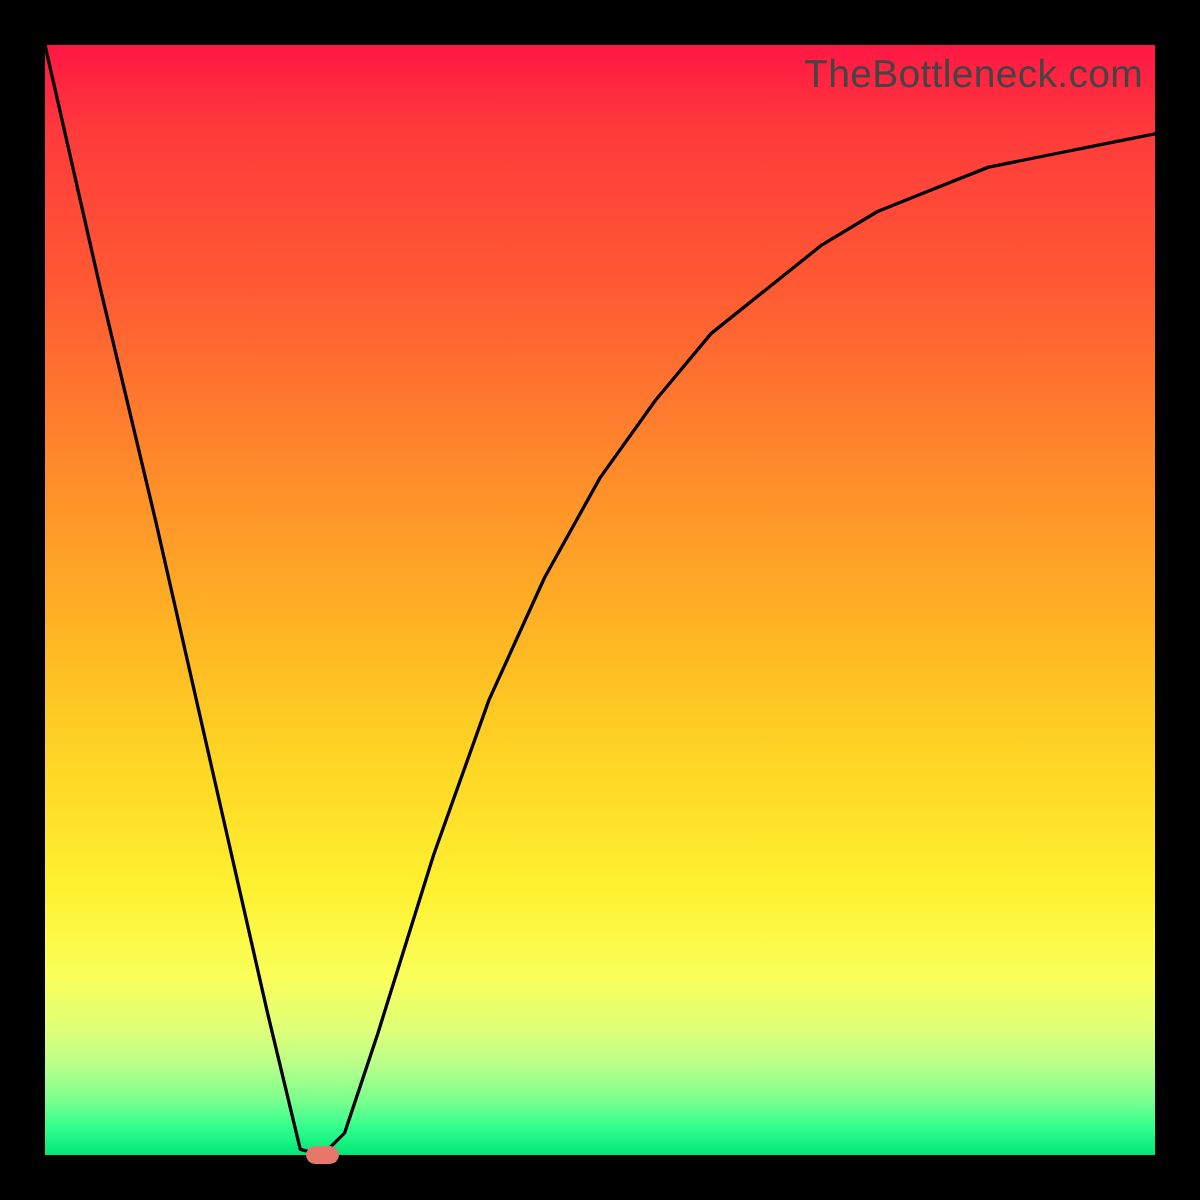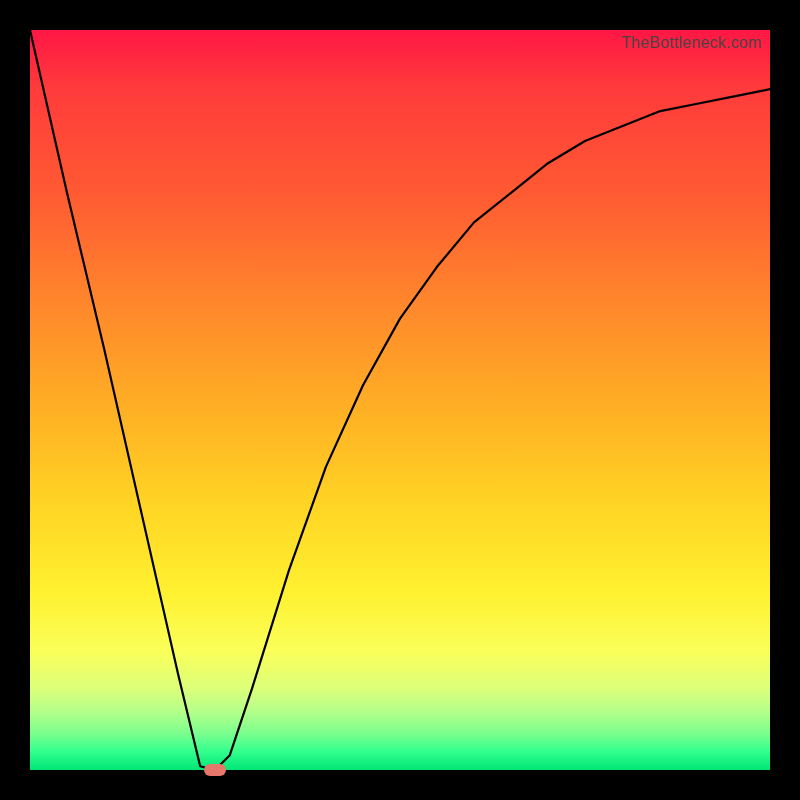--- a/index.html
+++ b/index.html
@@ -39,21 +39,21 @@
       #7dff8e 95%,
       #32ff8e 97.5%,
       #00e676 100%
     );
   }
   .watermark {
     position: absolute;
     top: 4px;
     right: 8px;
     color: #444;
-    font-size: 16px;
+    font-size: 26px;
     font-weight: 400;
     letter-spacing: 0.2px;
     user-select: none;
   }
   svg.curve {
     position: absolute;
     left: 0;
     top: 0;
     width: 740px;
     height: 740px;

